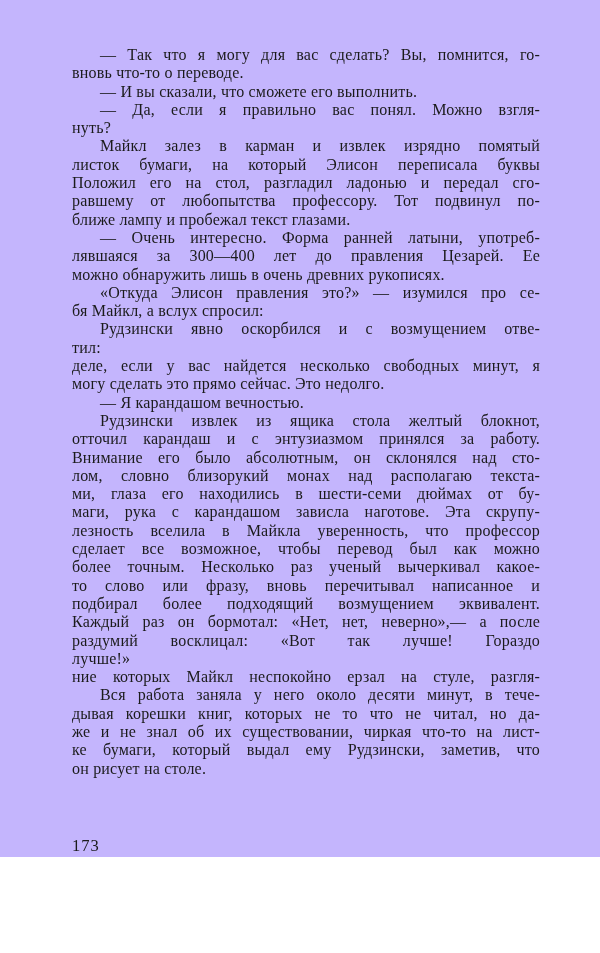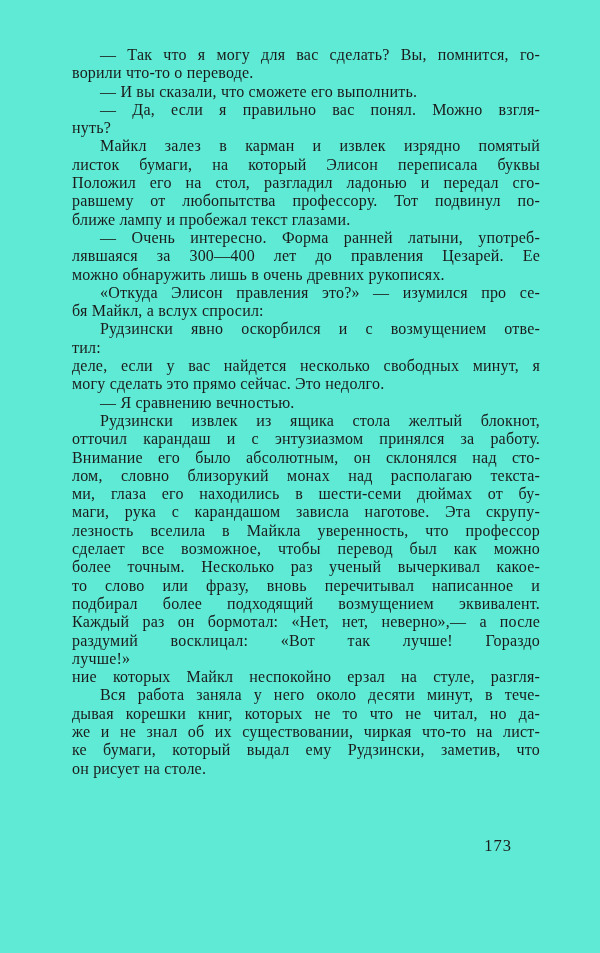--- a/index.html
+++ b/index.html
@@ -3,22 +3,22 @@
 <meta charset="utf-8">
 <style>
   html, body {
     margin: 0;
     padding: 0;
     background: #ffffff;
   }
   .book-page {
     position: relative;
     width: 600px;
-    height: 953px;
-    background: #5eead4;
+    height: 857px;
+    background: #c4b5fd;
     overflow: hidden;
     font-family: "Liberation Serif", "DejaVu Serif", serif;
     color: #1b1b1b;
   }
   .text-block {
     position: absolute;
     left: 72px;
     top: 46px;
     width: 468px;
     font-size: 16px;
@@ -38,34 +38,34 @@
     text-align-last: justify;
   }
   .line.indent {
     text-indent: 28px;
   }
   .page-number {
     position: absolute;
     left: 72px;
     top: 836px;
     width: 440px;
-    text-align: right;
+    text-align: left;
     font-size: 16.5px;
     letter-spacing: 1px;
     color: #1b1b1b;
   }
 </style>
 </head>
 <body>
 
 <div class="book-page">
   <div class="text-block">
       <div class="para">
         <div class="line indent just">— Так что я могу для вас сделать? Вы, помнится, го-</div>
-        <div class="line">ворили что-то о переводе.</div>
+        <div class="line">вновь что-то о переводе.</div>
       </div>
       <div class="para">
         <div class="line indent">— И вы сказали, что сможете его выполнить.</div>
       </div>
       <div class="para">
         <div class="line indent just">— Да, если я правильно вас понял. Можно взгля-</div>
         <div class="line">нуть?</div>
       </div>
       <div class="para">
         <div class="line indent just">Майкл залез в карман и извлек изрядно помятый</div>
@@ -85,21 +85,21 @@
       </div>
       <div class="para">
         <div class="line indent just">Рудзински явно оскорбился и с возмущением отве-</div>
         <div class="line">тил:</div>
       </div>
       <div class="para">
         <div class="line just">деле, если у вас найдется несколько свободных минут, я</div>
         <div class="line">могу сделать это прямо сейчас. Это недолго.</div>
       </div>
       <div class="para">
-        <div class="line indent">— Я сравнению вечностью.</div>
+        <div class="line indent">— Я карандашом вечностью.</div>
       </div>
       <div class="para">
         <div class="line indent just">Рудзински извлек из ящика стола желтый блокнот,</div>
         <div class="line just">отточил карандаш и с энтузиазмом принялся за работу.</div>
         <div class="line just">Внимание его было абсолютным, он склонялся над сто-</div>
         <div class="line just">лом, словно близорукий монах над располагаю текста-</div>
         <div class="line just">ми, глаза его находились в шести-семи дюймах от бу-</div>
         <div class="line just">маги, рука с карандашом зависла наготове. Эта скрупу-</div>
         <div class="line just">лезность вселила в Майкла уверенность, что профессор</div>
         <div class="line just">сделает все возможное, чтобы перевод был как можно</div>

